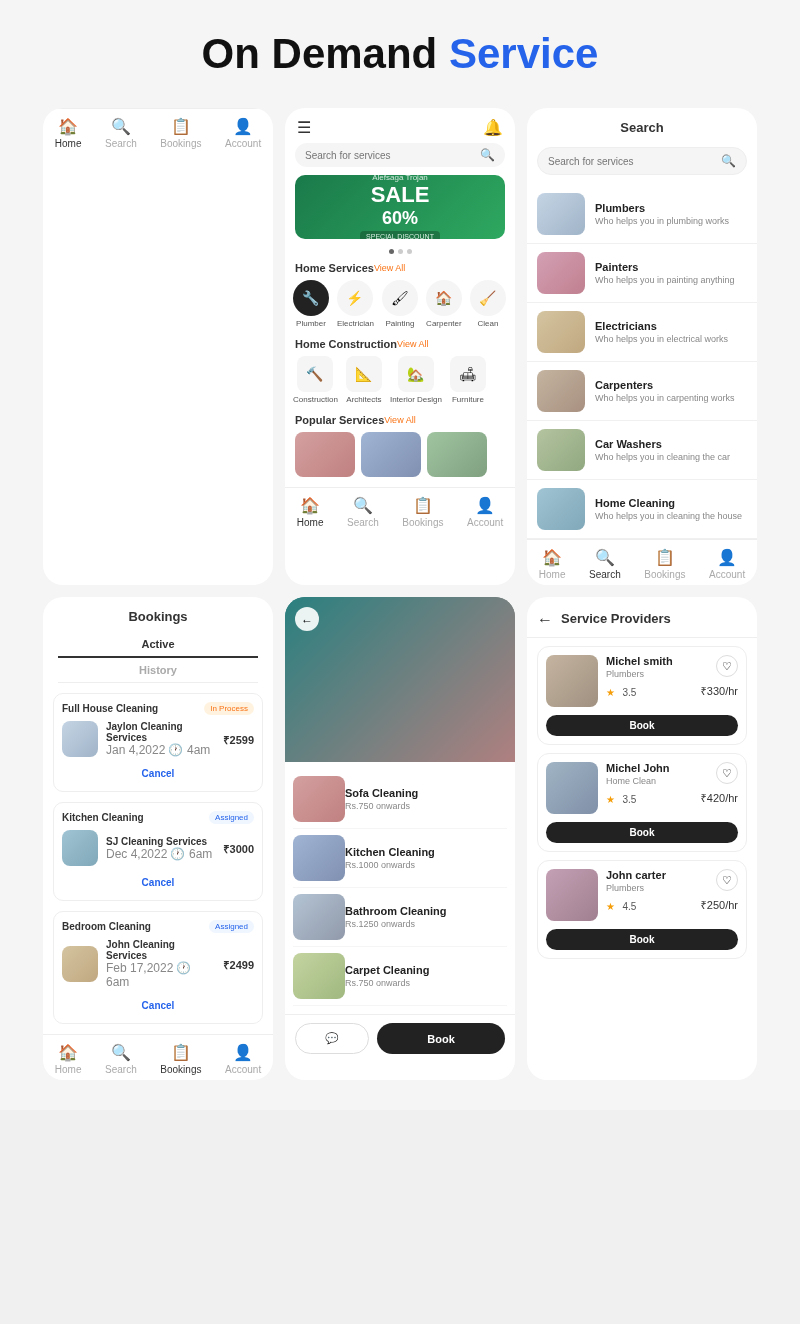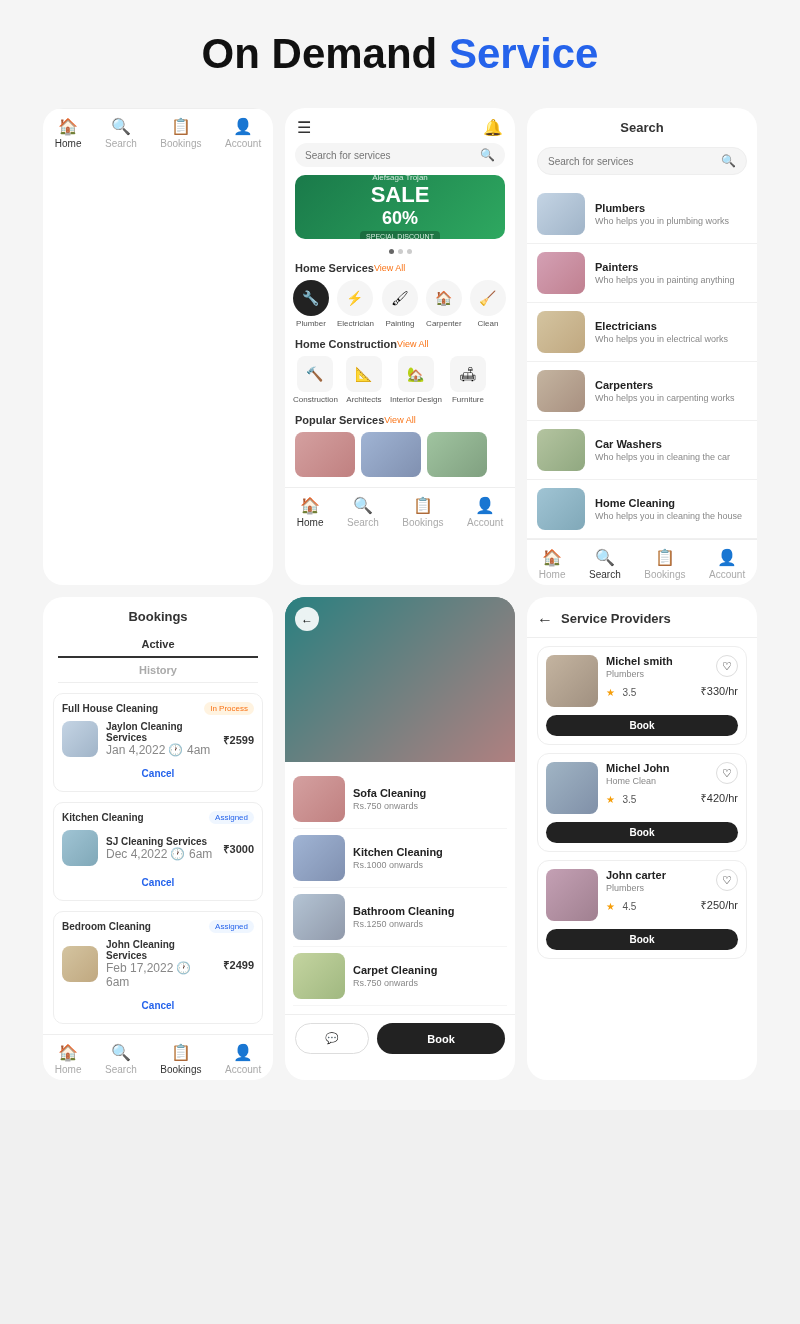--- a/index.html
+++ b/index.html
@@ -114,21 +114,21 @@
     .booking-service-name { font-size: 10px; font-weight: 600; color: #333; }
     .booking-date { font-size: 12px; color: #888; }
     .booking-price { font-size: 11px; font-weight: 700; color: #333; text-align: right; }
     .cancel-btn { width: 100%; text-align: center; color: #2563eb; font-size: 10px; font-weight: 600; padding: 4px 0; cursor: pointer; border: none; background: none; }
 
     
     .panel-detail { width: 230px; }
     .detail-img { width: 100%; height: 165px; background: linear-gradient(135deg, #2a8080, #b08080); position: relative; }
     .back-btn { position: absolute; top: 10px; left: 10px; background: rgba(255,255,255,0.9); border-radius: 50%; width: 24px; height: 24px; display: flex; align-items: center; justify-content: center; font-size: 12px; cursor: pointer; }
     .cleaning-list { padding: 8px; }
-    .cleaning-item { display: flex; align-items: center; gap: 8px; padding: 6px 0; border-bottom: 1px solid #f5f5f5; }
+    .cleaning-item { display: flex; align-items: center; padding: 6px 0; border-bottom: 1px solid #f5f5f5; }
     .cleaning-thumb { width: 52px; height: 46px; border-radius: 8px; flex-shrink: 0; }
     .thumb-sofa2 { background: linear-gradient(135deg, #d4a0a0, #c08080); }
     .thumb-kitchen2 { background: linear-gradient(135deg, #a0b4d4, #8090b0); }
     .thumb-bathroom { background: linear-gradient(135deg, #b4c4d4, #9099aa); }
     .thumb-carpet2 { background: linear-gradient(135deg, #c4d4a0, #a0b880); }
     .cleaning-info h4 { font-size: 11px; font-weight: 700; color: #222; margin-bottom: 2px; }
     .cleaning-info p { font-size: 9px; color: #888; }
     .detail-bottom { display: flex; gap: 8px; padding: 8px 10px; border-top: 1px solid #eee; }
     .chat-btn { flex: 1; border: 1px solid #ddd; border-radius: 20px; padding: 8px; text-align: center; font-size: 11px; cursor: pointer; background: #fff; }
     .book-btn-detail { flex: 2; background: #222; color: #fff; border: none; border-radius: 20px; padding: 8px; font-size: 11px; font-weight: 600; cursor: pointer; }

